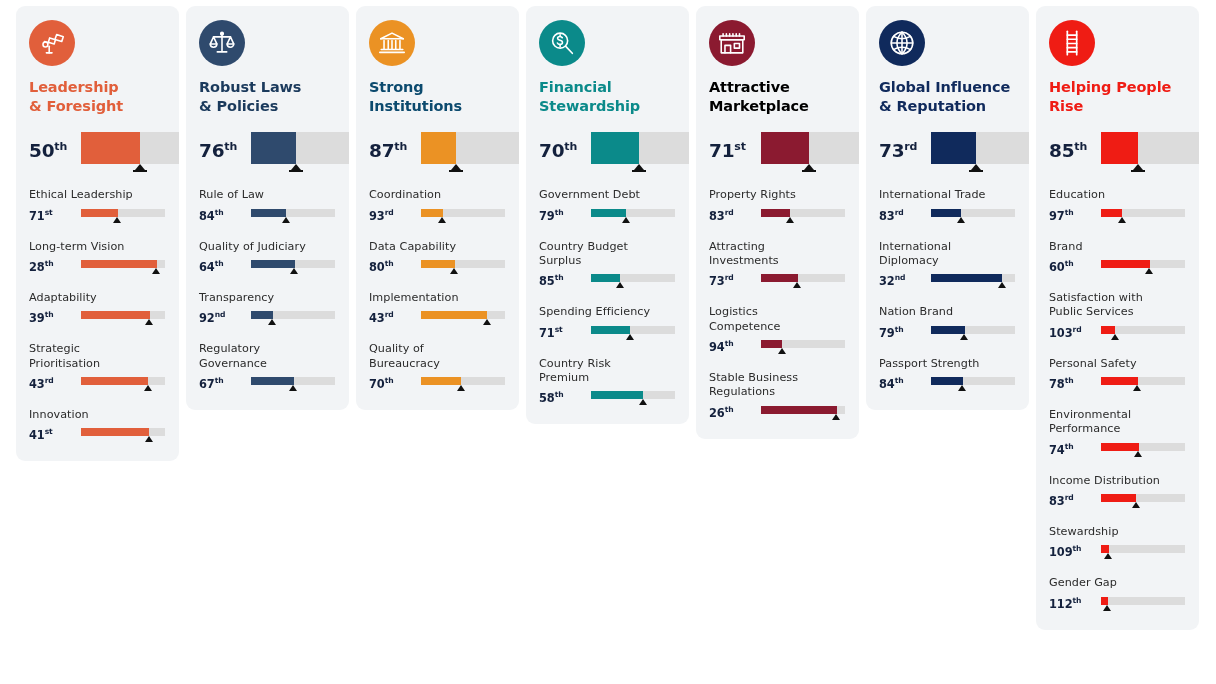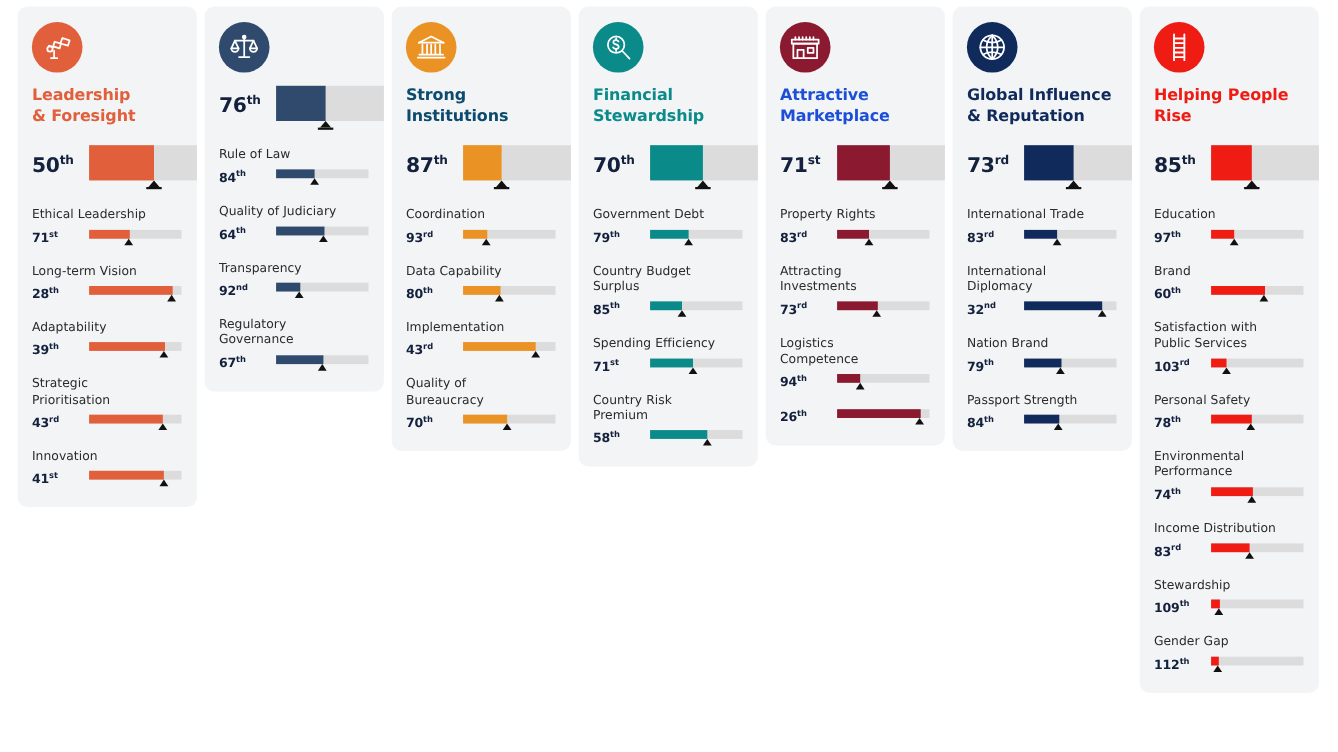--- a/index.html
+++ b/index.html
@@ -240,20 +240,22 @@
       <path d="M16 6v19"></path>
             <path d="M7 9.5h18"></path>
       <path d="M11 25.5h10"></path>
       <path d="M7 9.5L3.5 17h7z"></path>
             <path d="M3.5 17a3.5 3.5 0 007 0"></path>
       <path d="M25 9.5L21.5 17h7z"></path>
             <path d="M21.5 17a3.5 3.5 0 007 0"></path>
       <circle cx="16" cy="6" r="1.4" fill="#fff"></circle>
     </svg>
         </div>
+        <div class="pillar-title" style="color: rgb(27, 58, 92);">Robust Laws
+&amp; Policies</div>
         <div class="pillar-rank-row">
           <div class="pillar-rank-num"><span>76</span><sup>th</sup></div>
           <div class="bar-wrap">
             <div class="bar-track-big">
               <div class="bar-fill-big" style="background: rgb(47, 74, 109); width: 45%;"></div>
               <div class="marker" style="left: calc(45% - 5px); top: 32px;"></div>
               <div class="marker-base" style="left: calc(45% - 7px); top: 38px;"></div>
             </div>
           </div>
         </div>
@@ -436,21 +438,21 @@
       <div class="card-inner">
         <div class="icon-badge" style="background: rgb(139, 26, 48);">
           <svg width="30" height="30" viewBox="0 0 32 32" fill="none" stroke="#fff" stroke-width="1.7" stroke-linecap="round" stroke-linejoin="round">
       <path d="M4.5 12.5h23v14h-23z"></path>
       <path d="M3 8.5h26v4H3z"></path>
       <path d="M6.5 8.5V6.2M10 8.5V6.2M13.5 8.5V6.2M17 8.5V6.2M20.5 8.5V6.2M24 8.5V6.2"></path>
       <path d="M8.5 26.5v-8h6v8"></path>
       <path d="M18.5 16.5h5.5v5h-5.5z"></path>
     </svg>
         </div>
-        <div class="pillar-title" style="color: #1d4ed8;">Attractive
+        <div class="pillar-title" style="color: #000000;">Attractive
 Marketplace</div>
         <div class="pillar-rank-row">
           <div class="pillar-rank-num"><span>71</span><sup>st</sup></div>
           <div class="bar-wrap">
             <div class="bar-track-big">
               <div class="bar-fill-big" style="background: rgb(139, 26, 48); width: 48%;"></div>
               <div class="marker" style="left: calc(48% - 5px); top: 32px;"></div>
               <div class="marker-base" style="left: calc(48% - 7px); top: 38px;"></div>
             </div>
           </div>
@@ -481,20 +483,22 @@
 Competence</div>
           <div class="metric-row">
             <div class="metric-rank"><span>94</span><sup>th</sup></div>
             <div class="bar-track-sm">
               <div class="bar-fill-sm" style="background: rgb(139, 26, 48); width: 25%;"></div>
               <div class="marker-sm" style="left: calc(25% - 4.5px);"></div>
             </div>
           </div>
         </div>
         <div class="metric">
+          <div class="metric-label">Stable Business
+Regulations</div>
           <div class="metric-row">
             <div class="metric-rank"><span>26</span><sup>th</sup></div>
             <div class="bar-track-sm">
               <div class="bar-fill-sm" style="background: rgb(139, 26, 48); width: 90%;"></div>
               <div class="marker-sm" style="left: calc(90% - 4.5px);"></div>
             </div>
           </div>
         </div>
       </div>
     </div>

